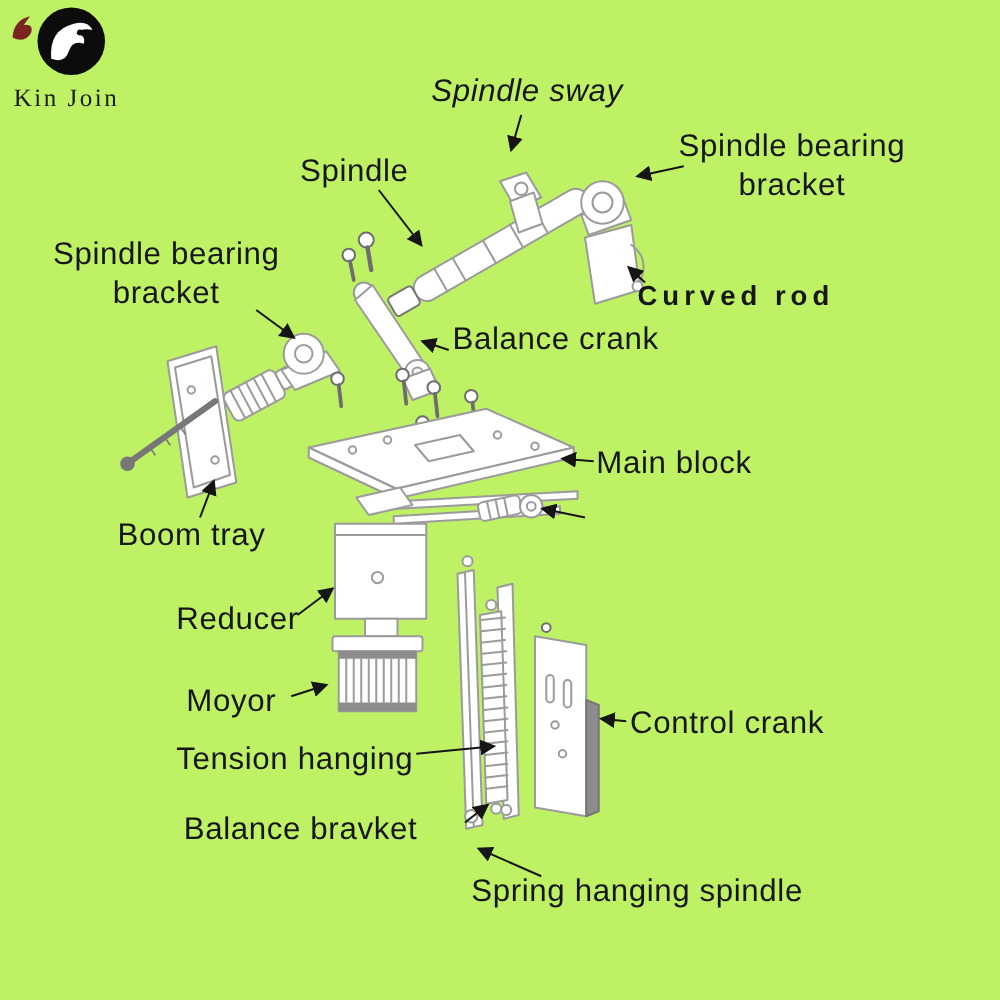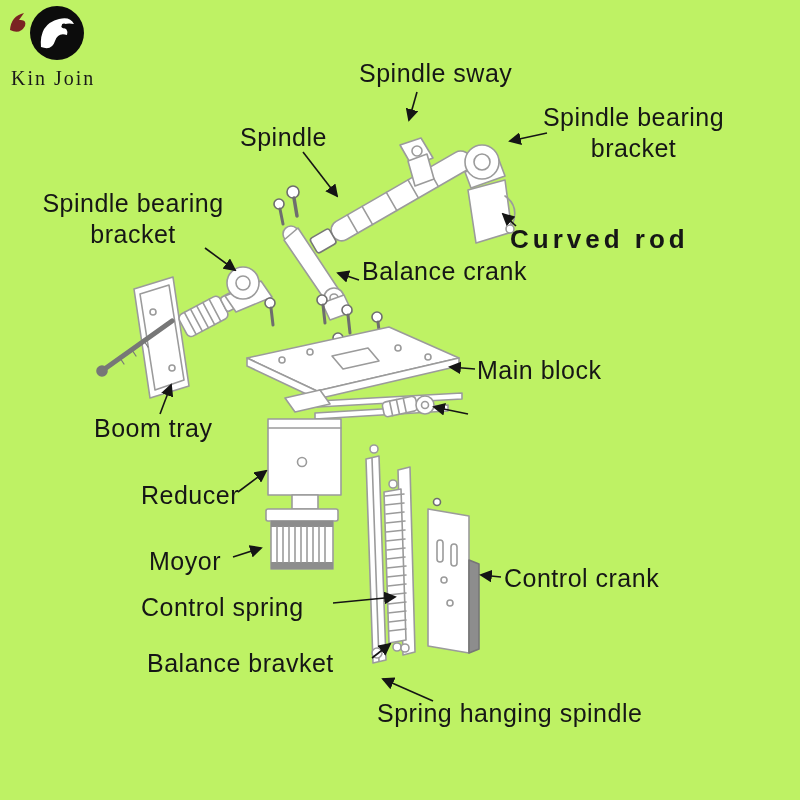--- a/index.html
+++ b/index.html
@@ -9,21 +9,21 @@
   .label{
     position:absolute;
     color:#161616;
     font-size:25px;
     font-weight:500;
     line-height:1.22;
     white-space:nowrap;
     letter-spacing:0.5px;
   }
   .label.center{text-align:center;white-space:normal;}
-  .label.spaced{letter-spacing:4px;font-size:26px;font-weight:600;}
+  .label.spaced{letter-spacing:4px;font-size:22px;font-weight:600;}
   .brand-text{font-family:"Liberation Serif",serif;}
 </style>
 </head>
 <body>
 
 <div class="stage">
 
   <svg class="draw" width="800" height="800" viewBox="0 0 800 800">
     <defs>
       <marker id="arrow" viewBox="0 0 10 10" refX="8.5" refY="5" markerWidth="8" markerHeight="8" orient="auto">
@@ -234,41 +234,41 @@
       <line x1="468" y1="414" x2="434" y2="407" marker-end="url(#arrow)"></line>
       <line x1="238" y1="492" x2="266" y2="471" marker-end="url(#arrow)"></line>
       <line x1="233" y1="557" x2="261" y2="548" marker-end="url(#arrow)"></line>
       <line x1="333" y1="603" x2="395" y2="597" marker-end="url(#arrow)"></line>
       <line x1="501" y1="577" x2="481" y2="575" marker-end="url(#arrow)"></line>
       <line x1="372" y1="658" x2="390" y2="644" marker-end="url(#arrow)"></line>
       <line x1="433" y1="701" x2="383" y2="679" marker-end="url(#arrow)"></line>
     </g>
   </svg>
 
-  <div class="label" style="left:359px;top:58px;">Spindle sway</div>
+  <div class="label" style="left:345px;top:58px;font-style:italic;">Spindle sway</div>
 
   <div class="label center" style="left:541px;top:102px;width:185px;">Spindle bearing bracket</div>
 
   <div class="label" style="left:240px;top:122px;">Spindle</div>
 
   <div class="label spaced" style="left:510px;top:224px;">Curved rod</div>
 
   <div class="label center" style="left:38px;top:188px;width:190px;">Spindle bearing bracket</div>
 
   <div class="label" style="left:362px;top:256px;">Balance crank</div>
 
   <div class="label" style="left:477px;top:355px;">Main block</div>
 
   <div class="label" style="left:94px;top:413px;">Boom tray</div>
 
 
   <div class="label" style="left:141px;top:480px;">Reducer</div>
 
   <div class="label" style="left:149px;top:546px;">Moyor</div>
 
-  <div class="label" style="left:141px;top:592px;">Control spring</div>
+  <div class="label" style="left:141px;top:592px;">Tension hanging</div>
 
   <div class="label" style="left:504px;top:563px;">Control crank</div>
 
   <div class="label" style="left:147px;top:648px;text-align:right;">Balance bravket</div>
 
   <div class="label" style="left:377px;top:698px;">Spring hanging spindle</div>
 </div>
 
 </body></html>

